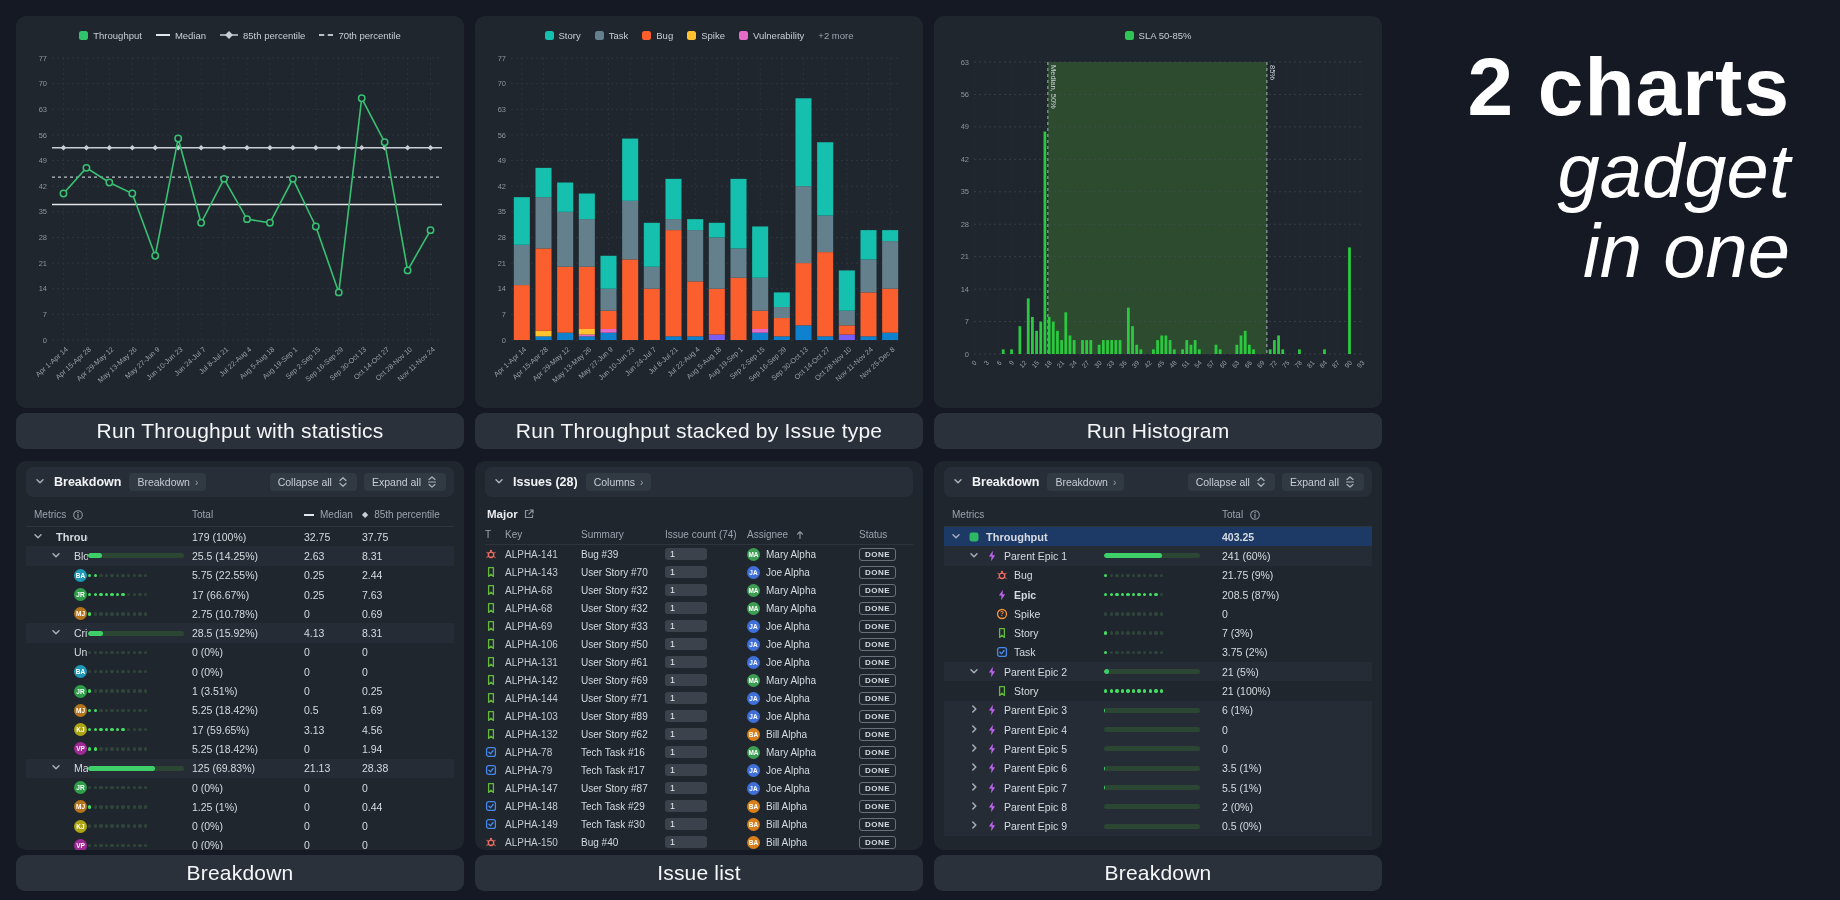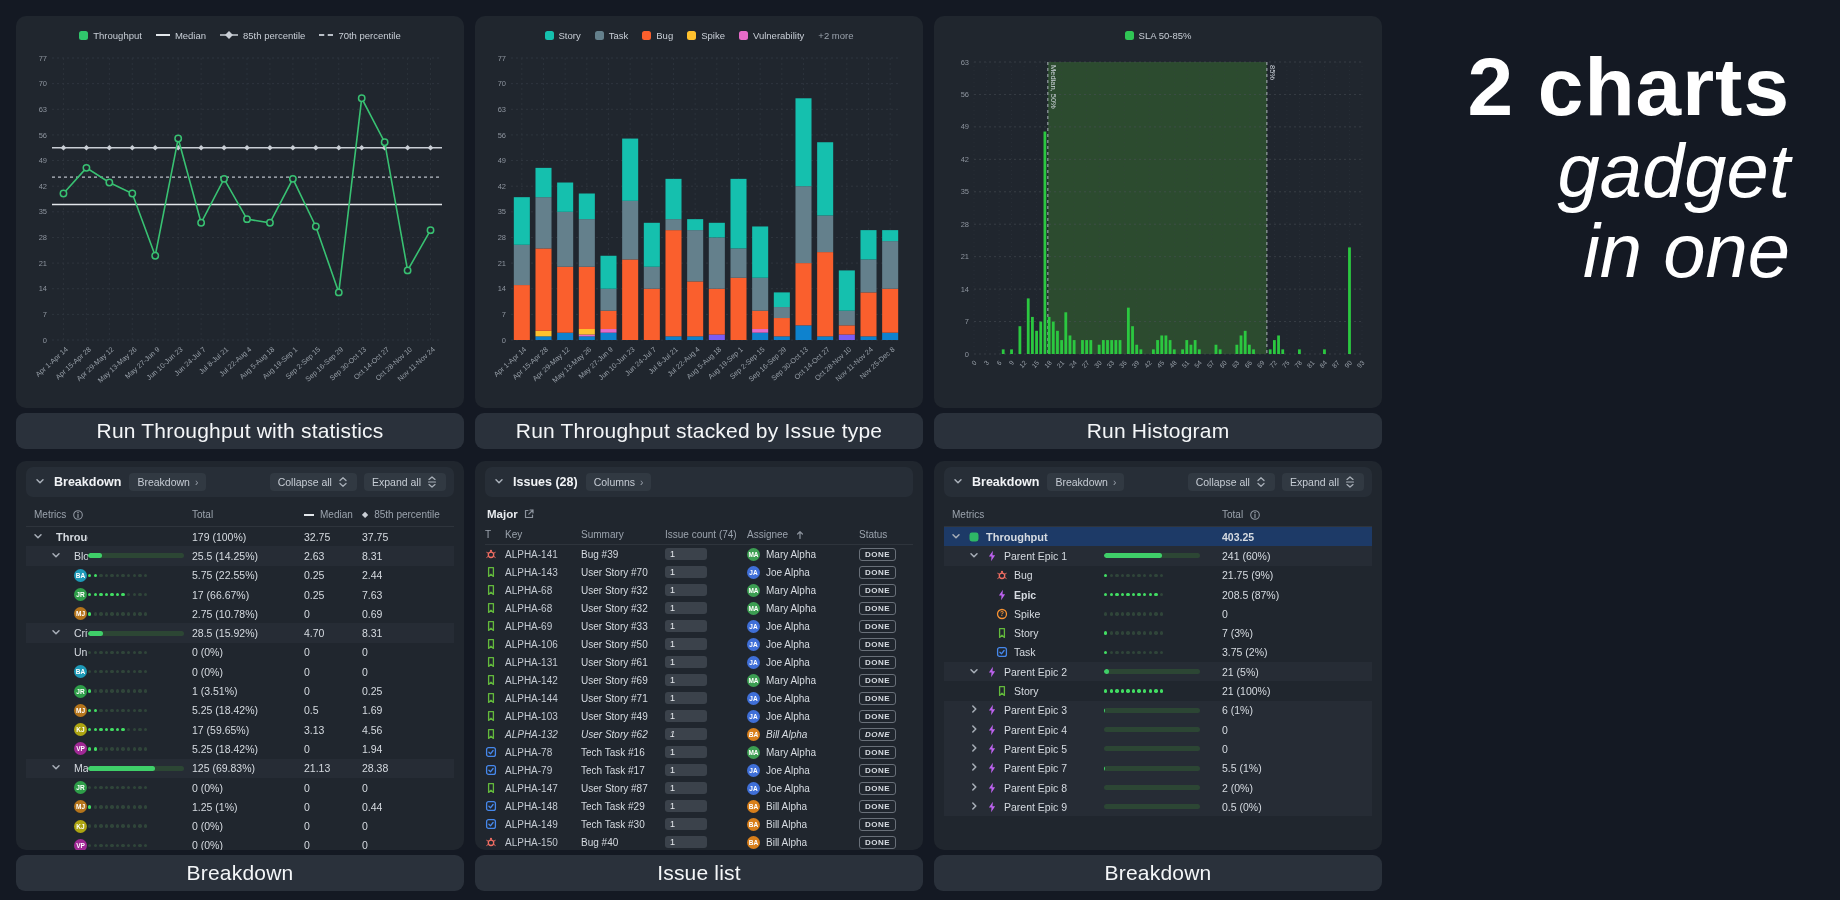--- a/index.html
+++ b/index.html
@@ -683,21 +683,21 @@
                   <path d="M2.4 8 L6 3.6 L9.6 8" stroke="#F16E63" fill="none" stroke-width="1.6" stroke-linecap="round" stroke-linejoin="round"></path>
                 </svg>
                 <span>Critical</span>
               </div>
               <div>
                 <div class="pbar">
                   <div style="width: 15.92%;"></div>
                 </div>
               </div>
               <div class="num">28.5 (15.92%)</div>
-              <div class="num">4.70</div>
+              <div class="num">4.13</div>
               <div class="num">8.31</div>
             </div>
             <div class="t-row" style="grid-template-columns: minmax(0px, 1fr) 104px 112px 58px 92px;">
               <div class="lbl" style="padding-left: 48px;">
                 <span>Unassigned</span>
               </div>
               <div>
                 <div class="dots">
                   <span class="dot" style="background: rgb(48, 69, 58);"></span>
                   <span class="dot" style="background: rgb(48, 69, 58);"></span>
@@ -1133,31 +1133,31 @@
               </div>
               <div><span class="badge">DONE</span></div>
             </div>
             <div class="t-row" style="grid-template-columns: 20px 76px minmax(0px, 1fr) 82px 112px 54px; height: 18px; font-size: 10px;">
               <div class="lbl">
                 <svg viewBox="0 0 12 12" width="12" height="12">
                   <path d="M3.6 1.6 H8.4 V10.4 L6 8.3 L3.6 10.4 Z" stroke="#63BA3C" fill="none" stroke-width="1.3" stroke-linecap="round" stroke-linejoin="round"></path>
                 </svg>
               </div>
               <div style="color: rgb(195, 201, 209);">ALPHA-103</div>
-              <div>User Story #49</div>
+              <div>User Story #89</div>
               <div>
                 <div class="cnt-pill">1</div>
               </div>
               <div class="lbl">
                 <span class="avatar" style="background: rgb(63, 111, 216);">JA</span>
                 <span>Joe Alpha</span>
               </div>
               <div><span class="badge">DONE</span></div>
             </div>
-            <div class="t-row" style="grid-template-columns: 20px 76px minmax(0px, 1fr) 82px 112px 54px; height: 18px; font-size: 10px; font-style: italic;">
+            <div class="t-row" style="grid-template-columns: 20px 76px minmax(0px, 1fr) 82px 112px 54px; height: 18px; font-size: 10px;">
               <div class="lbl">
                 <svg viewBox="0 0 12 12" width="12" height="12">
                   <path d="M3.6 1.6 H8.4 V10.4 L6 8.3 L3.6 10.4 Z" stroke="#63BA3C" fill="none" stroke-width="1.3" stroke-linecap="round" stroke-linejoin="round"></path>
                 </svg>
               </div>
               <div style="color: rgb(195, 201, 209);">ALPHA-132</div>
               <div>User Story #62</div>
               <div>
                 <div class="cnt-pill">1</div>
               </div>
@@ -1566,20 +1566,37 @@
               <div class="num">0</div>
             </div>
             <div class="t-row band" style="grid-template-columns: minmax(0px, 1fr) 118px 150px;">
               <div class="lbl" style="padding-left: 24px;">
                 <span><svg viewBox="0 0 12 12" width="12" height="12">
                     <path d="M4.8 3 L7.8 6 L4.8 9" stroke="#A8AFB8" fill="none" stroke-width="1.5" stroke-linecap="round" stroke-linejoin="round"></path>
                   </svg></span>
                 <svg viewBox="0 0 12 12" width="12" height="12">
                   <path d="M6.9 0.8 L2.9 6.5 H5.5 L5.1 11.2 L9.1 5.3 H6.5 Z" fill="#BE63F0"></path>
                 </svg>
+                <span>Parent Epic 6</span>
+              </div>
+              <div>
+                <div class="pbar">
+                  <div style="width: 1%;"></div>
+                </div>
+              </div>
+              <div class="num">3.5 (1%)</div>
+            </div>
+            <div class="t-row band" style="grid-template-columns: minmax(0px, 1fr) 118px 150px;">
+              <div class="lbl" style="padding-left: 24px;">
+                <span><svg viewBox="0 0 12 12" width="12" height="12">
+                    <path d="M4.8 3 L7.8 6 L4.8 9" stroke="#A8AFB8" fill="none" stroke-width="1.5" stroke-linecap="round" stroke-linejoin="round"></path>
+                  </svg></span>
+                <svg viewBox="0 0 12 12" width="12" height="12">
+                  <path d="M6.9 0.8 L2.9 6.5 H5.5 L5.1 11.2 L9.1 5.3 H6.5 Z" fill="#BE63F0"></path>
+                </svg>
                 <span>Parent Epic 7</span>
               </div>
               <div>
                 <div class="pbar">
                   <div style="width: 1%;"></div>
                 </div>
               </div>
               <div class="num">5.5 (1%)</div>
             </div>
             <div class="t-row band" style="grid-template-columns: minmax(0px, 1fr) 118px 150px;">

